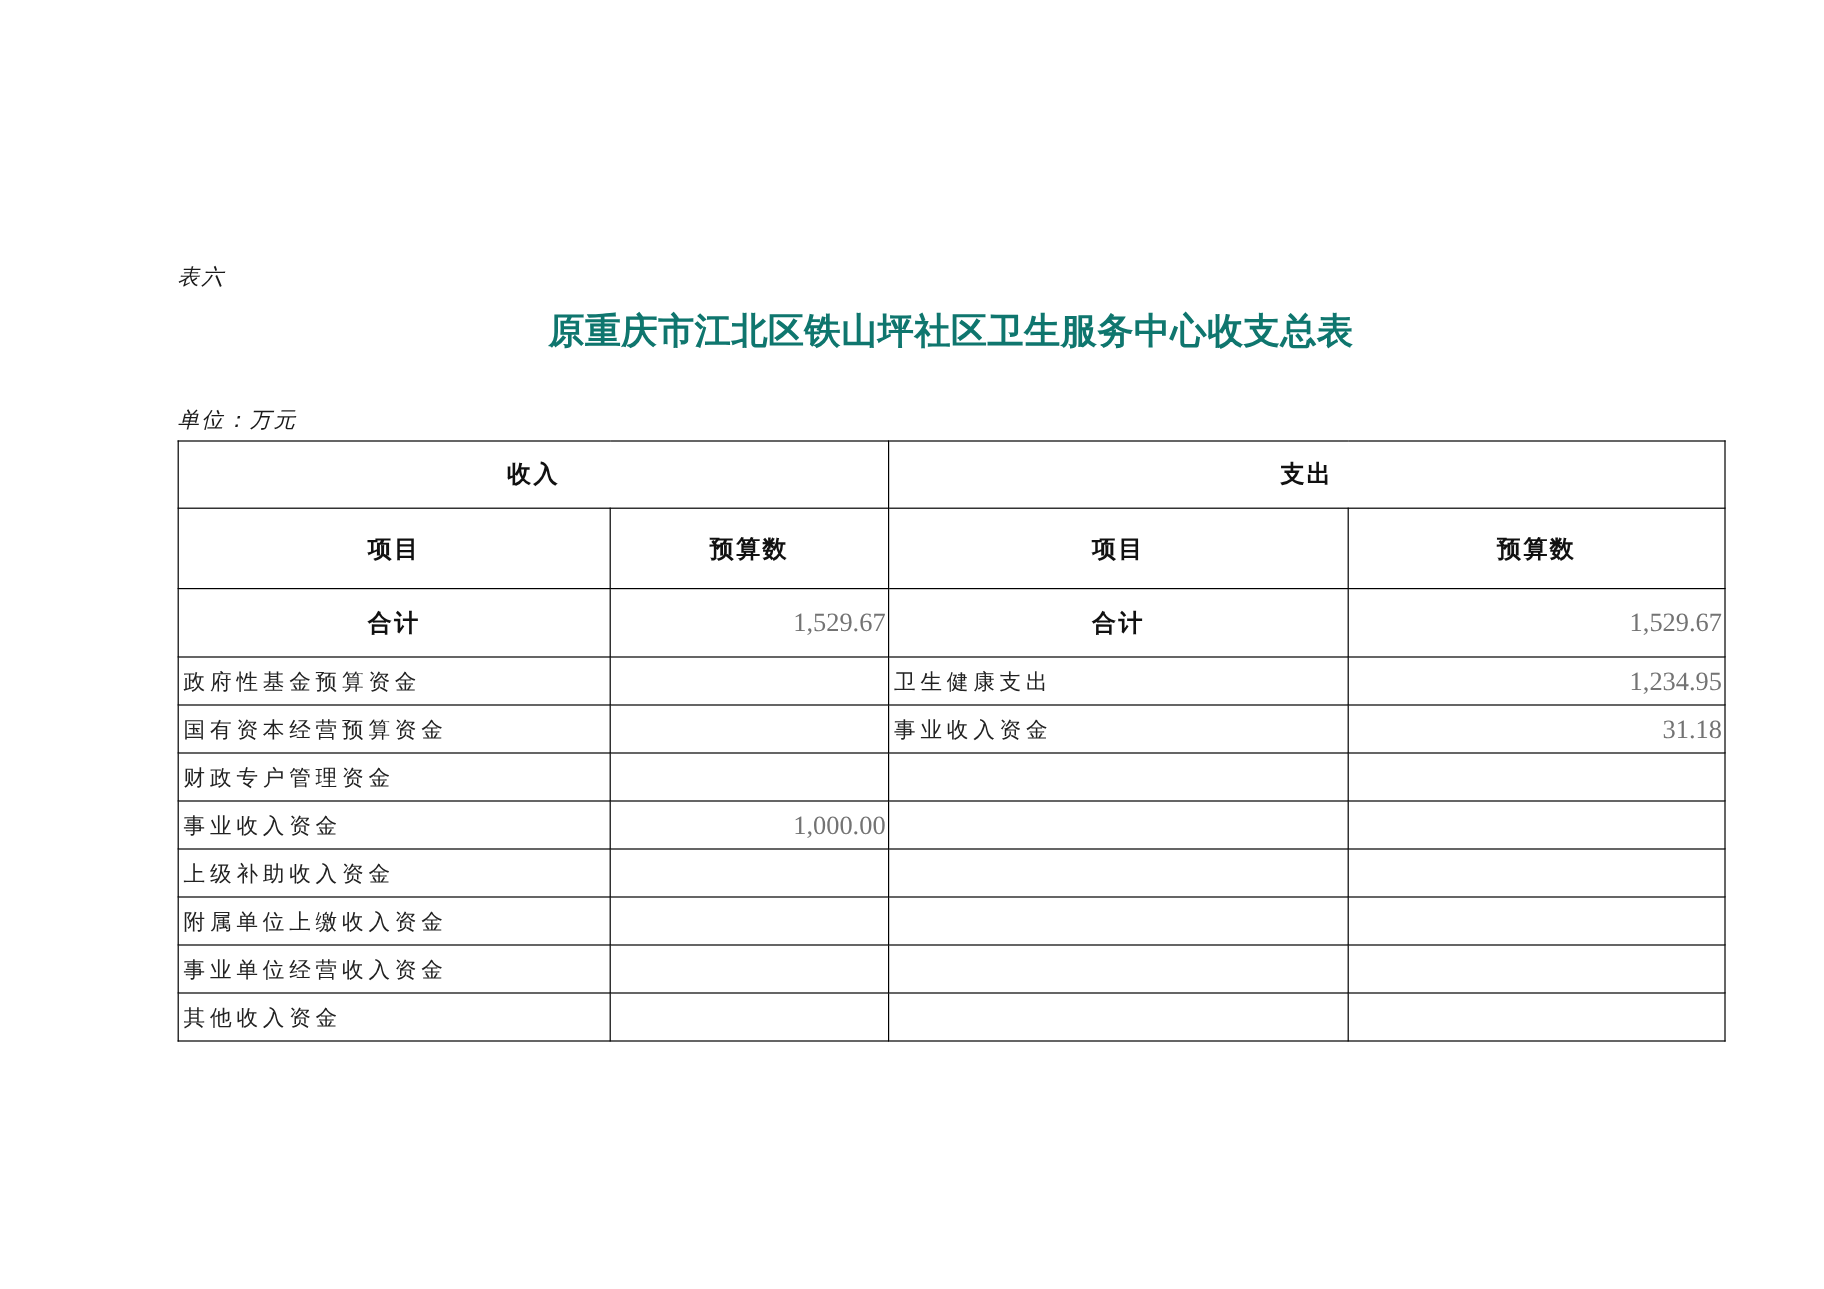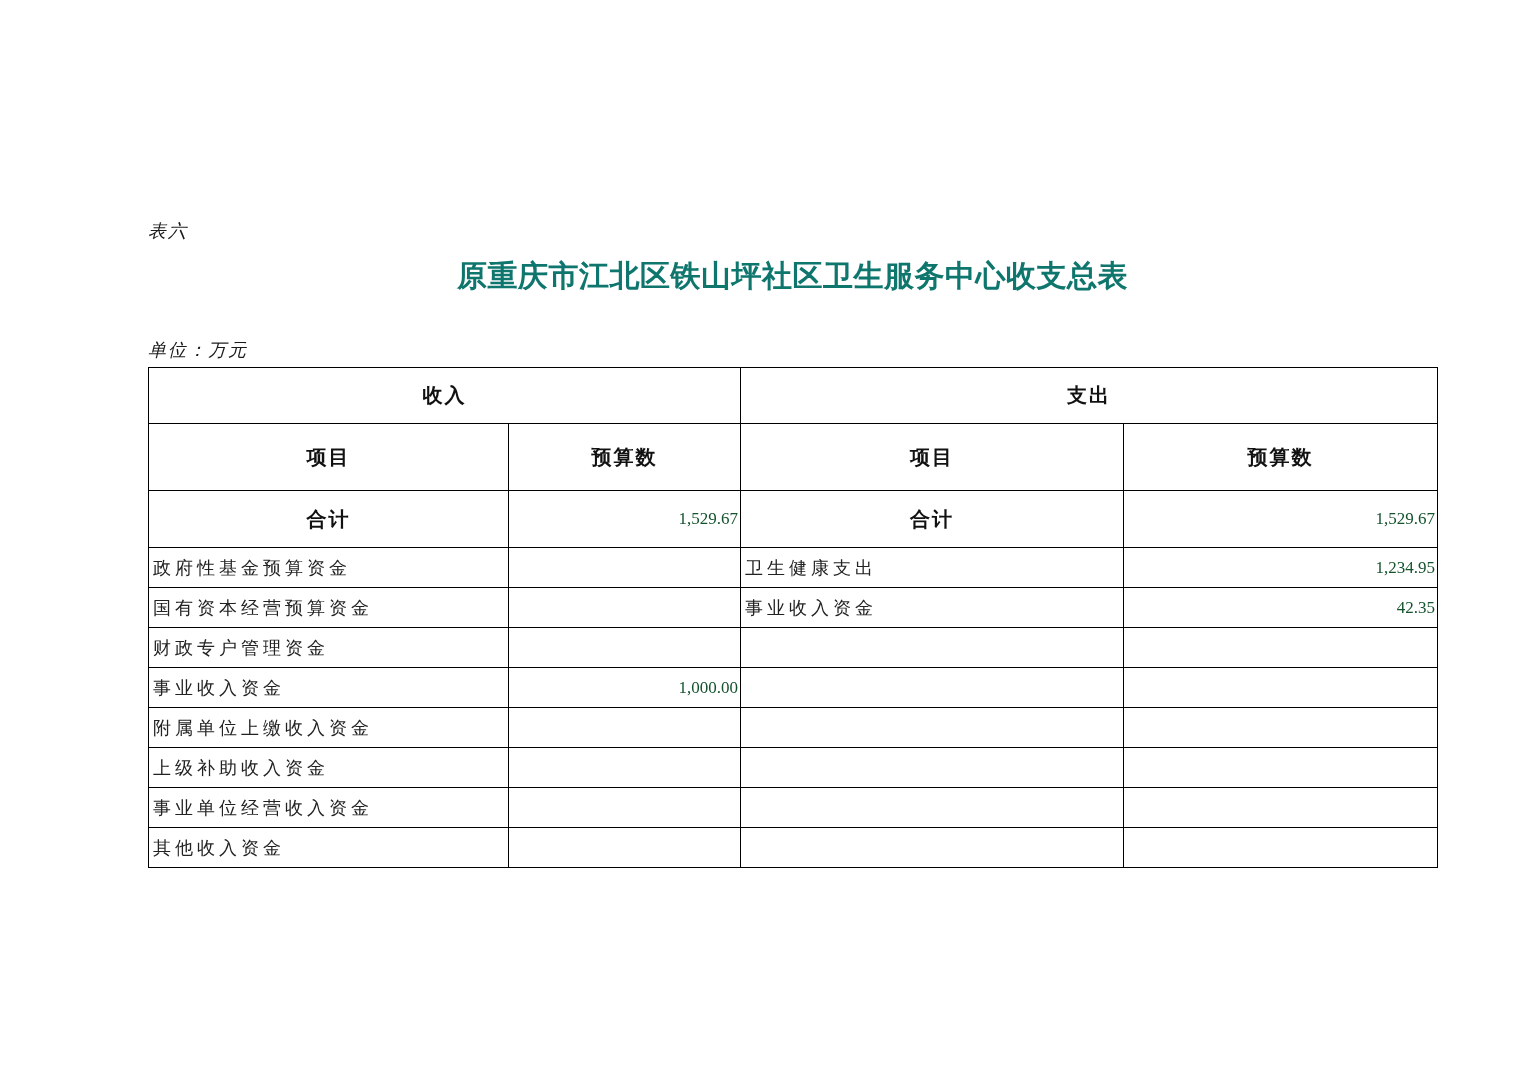--- a/index.html
+++ b/index.html
@@ -88,24 +88,24 @@
   td.item {
     font-family: "Liberation Serif", serif;
     font-size: 18px;
     letter-spacing: 4px;
     text-align: left;
     padding-left: 4px;
     color: #222222;
   }
   td.value {
     font-family: "Liberation Serif", serif;
-    font-size: 17px;
+    font-size: 22px;
     text-align: right;
     padding-right: 2px;
-    color: #14532d;
+    color: #737373;
   }
 </style>
 </head>
 <body>
 
 <div class="page">
 
   <div class="table-label">表六</div>
 
   <div class="page-title">原重庆市江北区铁山坪社区卫生服务中心收支总表</div>
@@ -142,42 +142,42 @@
       <tr class="data-row">
         <td class="item">政府性基金预算资金</td>
         <td class="value"></td>
         <td class="item">卫生健康支出</td>
         <td class="value">1,234.95</td>
       </tr>
       <tr class="data-row">
         <td class="item">国有资本经营预算资金</td>
         <td class="value"></td>
         <td class="item">事业收入资金</td>
-        <td class="value">42.35</td>
+        <td class="value">31.18</td>
       </tr>
       <tr class="data-row">
         <td class="item">财政专户管理资金</td>
         <td class="value"></td>
         <td class="item"></td>
         <td class="value"></td>
       </tr>
       <tr class="data-row">
         <td class="item">事业收入资金</td>
         <td class="value">1,000.00</td>
         <td class="item"></td>
         <td class="value"></td>
       </tr>
       <tr class="data-row">
-        <td class="item">附属单位上缴收入资金</td>
+        <td class="item">上级补助收入资金</td>
         <td class="value"></td>
         <td class="item"></td>
         <td class="value"></td>
       </tr>
       <tr class="data-row">
-        <td class="item">上级补助收入资金</td>
+        <td class="item">附属单位上缴收入资金</td>
         <td class="value"></td>
         <td class="item"></td>
         <td class="value"></td>
       </tr>
       <tr class="data-row">
         <td class="item">事业单位经营收入资金</td>
         <td class="value"></td>
         <td class="item"></td>
         <td class="value"></td>
       </tr>

